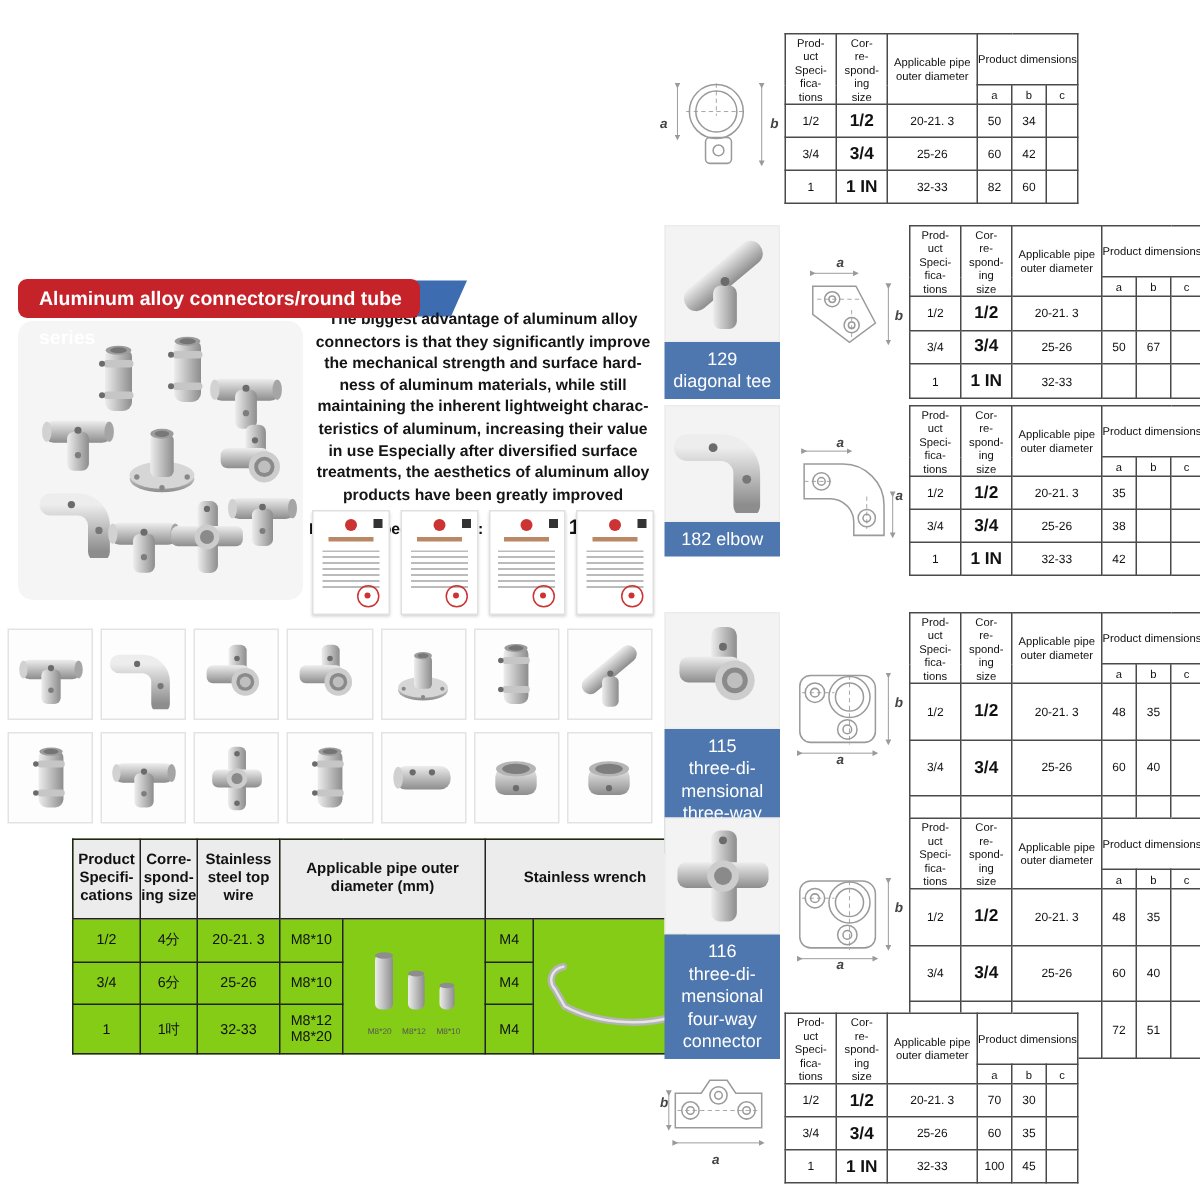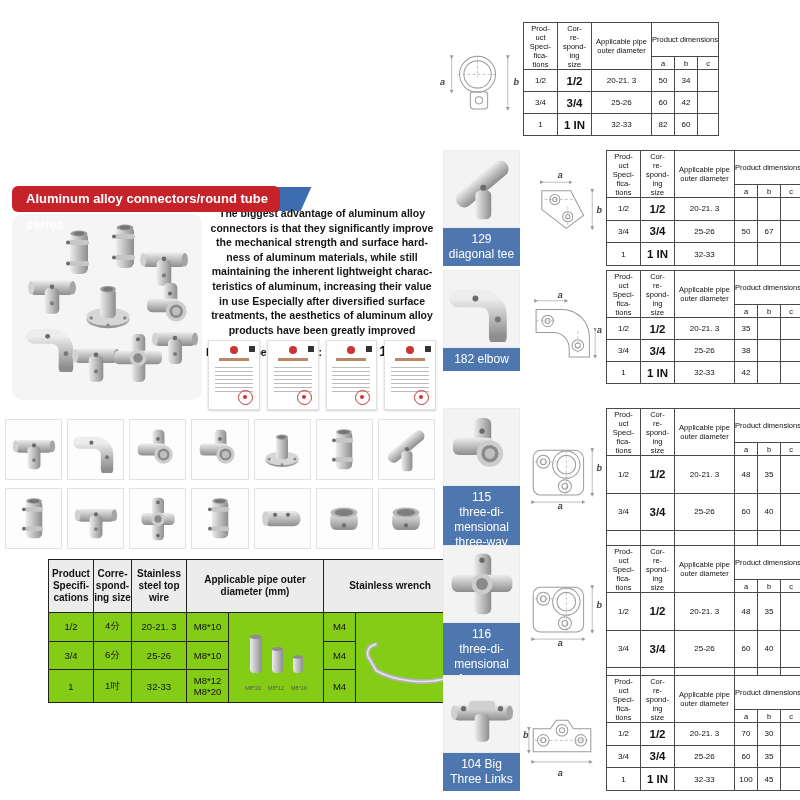--- a/index.html
+++ b/index.html
@@ -878,29 +878,20 @@
             <td class="cell-size">1 IN</td>
             <td>32-33</td>
             <td>72</td>
             <td>51</td>
             <td></td>
           </tr>
         </tbody>
     </table>
   </div>
     <div class="sec">
-    <div class="pcol">
-      <div class="photo">
-        <svg viewBox="0 0 100 100" class="photosvg">
-            <use class="photo-use" href="#fit-big3"></use>
-          </svg>
-      </div>
-      <div class="plabel">104 Big
-Three Links</div>
-    </div>
     <div class="dcol">
       <div class="drawing">
         <svg viewBox="0 0 100 100" class="drawsvg">
             <use class="draw-use" href="#draw-big3"></use>
           </svg>
         <div class="dims">
             <span class="dim pos-bottom">a</span>
             <span class="dim pos-left">b</span>
           </div>
       </div>

